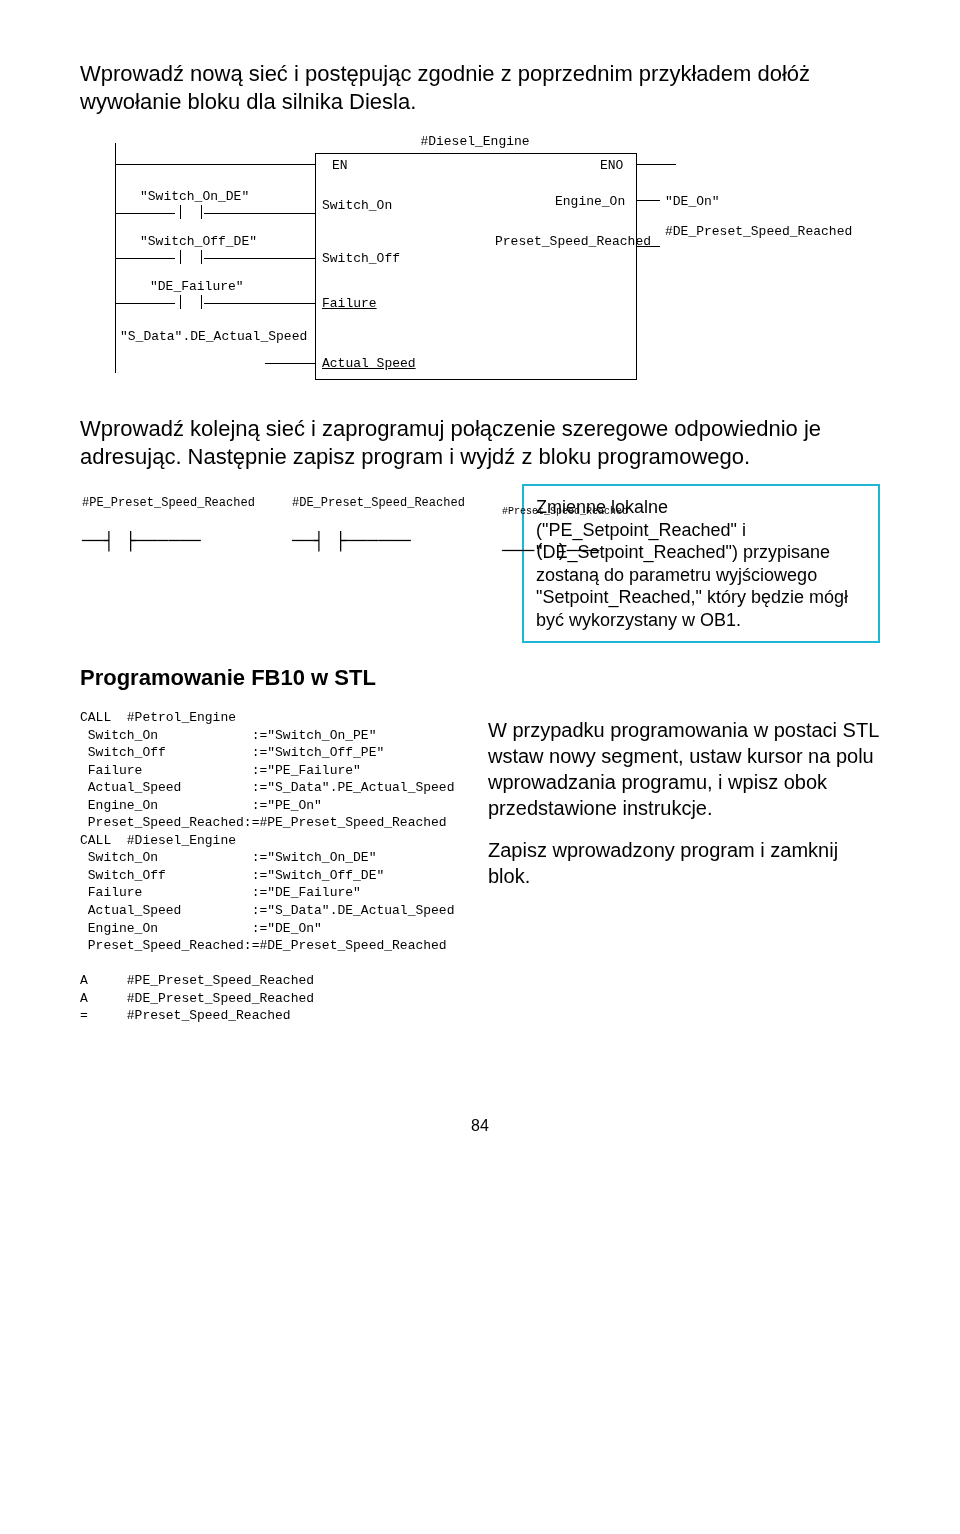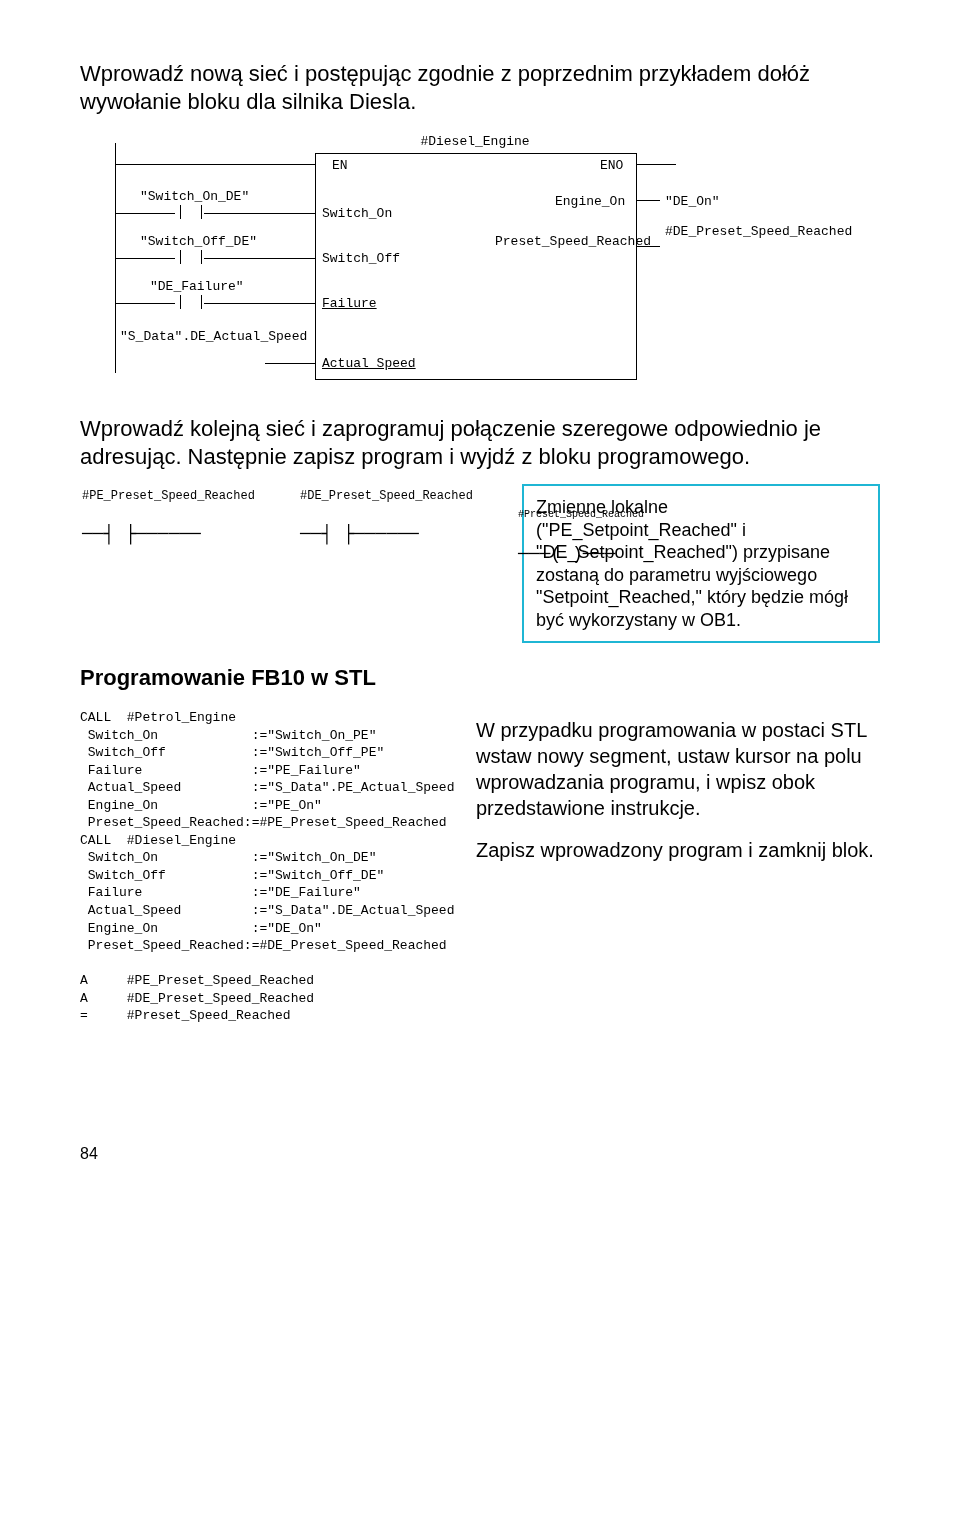--- a/index.html
+++ b/index.html
@@ -63,22 +63,23 @@
     position: absolute;
     height: 0;
     border-top: 1px solid #000;
   }
   
   .fbd2 {
     position: relative;
     height: 70px;
     margin-bottom: 6px;
     display: flex;
-    gap: 28px;
+    gap: 20px;
     padding-left: 2px;
+    align-items: center;
   }
   .fbd2 .cell { width: 190px; }
   .fbd2 .rowline {
     display: flex;
     align-items: flex-end;
     height: 22px;
   }
   .fbd2 .sym {
     font-family: "Courier New", monospace;
     font-size: 18px;
@@ -89,38 +90,39 @@
     font-size: 18px;
     line-height: 1.25;
     width: 330px;
     float: right;
     margin-top: -80px;
     margin-bottom: 10px;
   }
   .clear { clear: both; }
   .stl-row {
     display: flex;
-    gap: 16px;
+    gap: 28px;
     align-items: flex-start;
     margin-top: 10px;
   }
   .stl-code {
     flex: 0 0 380px;
   }
   .side {
     flex: 1;
   }
   .side p {
     font-size: 20px;
     line-height: 1.3;
     margin: 8px 0 16px 0;
   }
   .page-num {
+    text-align: center;
     font-size: 16px;
-    margin-top: 120px;
+    margin-top: 92px;
   }
 </style>
 </head>
 <body>
 
 <p class="para">Wprowadź nową sieć i postępując zgodnie z poprzednim przykładem dołóż wywołanie bloku dla silnika Diesla.</p>
 
 <div class="fbd1">
   <div class="rail"></div>
   <div class="mono title">#Diesel_Engine</div>
@@ -128,21 +130,21 @@
 
   <div class="mono lbl" style="left:236px; top:24px;margin-left:16px;">EN</div>
   <div class="mono lbl" style="left:520px; top:24px;">ENO</div>
   <div class="wire-left" style="left:35px; top:31px; width:200px;"></div>
   <div class="wire-left" style="left:556px; top:31px; width:40px;"></div>
 
   <div class="mono lbl" style="left:60px; top:55px;">"Switch_On_DE"</div>
   <div class="wire-left" style="left:35px; top:80px; width:60px;"></div>
   <div class="lbl" style="left:100px; top:72px;"><span class="contact"></span></div>
   <div class="wire-left" style="left:124px; top:80px; width:111px;"></div>
-  <div class="mono lbl" style="left:242px; top:72px;">Switch_On</div>
+  <div class="mono lbl" style="left:242px; top:64px;">Switch_On</div>
 
   <div class="mono lbl" style="left:60px; top:100px;">"Switch_Off_DE"</div>
   <div class="wire-left" style="left:35px; top:125px; width:60px;"></div>
   <div class="lbl" style="left:100px; top:117px;"><span class="contact"></span></div>
   <div class="wire-left" style="left:124px; top:125px; width:111px;"></div>
   <div class="mono lbl" style="left:242px; top:117px;">Switch_Off</div>
 
   <div class="mono lbl" style="left:70px; top:145px;">"DE_Failure"</div>
   <div class="wire-left" style="left:35px; top:170px; width:60px;"></div>
   <div class="lbl" style="left:100px; top:162px;"><span class="contact"></span></div>

